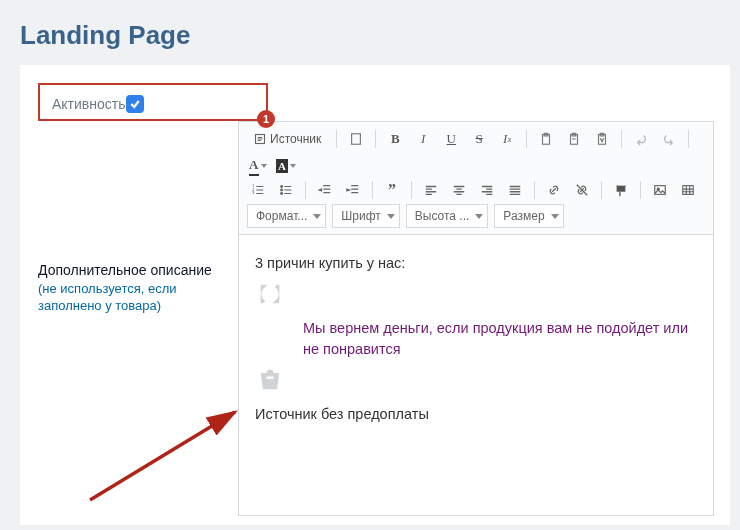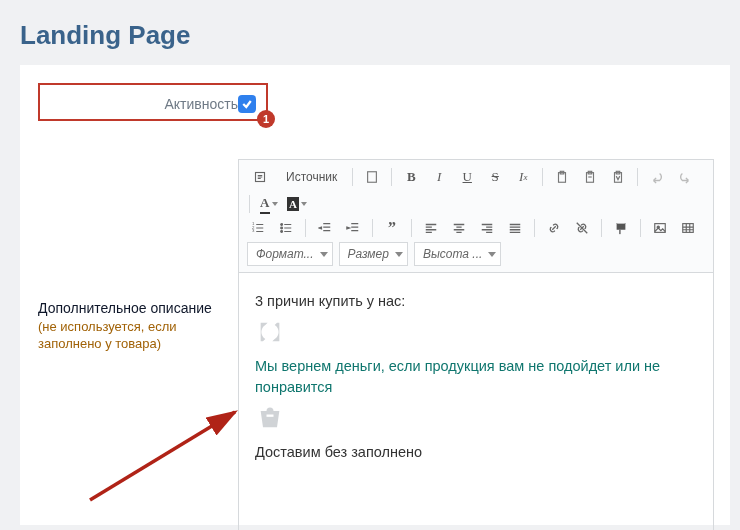--- a/index.html
+++ b/index.html
@@ -24,24 +24,23 @@
     height: 460px;
     position: relative;
   }
   
   .activity-box {
     border: 2px solid #c0392b;
     width: 230px;
     height: 38px;
     display: flex;
     align-items: center;
-    justify-content: flex-end;
+    justify-content: flex-start;
     padding: 4px 10px 0 12px;
     position: relative;
-    margin-bottom: 38px;
   }
   .activity-label {
     color: #6f7a86;
     font-size: 14px;
   }
   .activity-check {
     width: 18px; height: 18px;
     border-radius: 4px;
     background: #2f80ed;
     display: flex; align-items: center; justify-content: center;
@@ -67,21 +66,21 @@
     width: 180px;
     padding-top: 140px;
     position: relative;
   }
   .desc-label {
     color: #0f172a;
     font-size: 14px;
     line-height: 1.35;
   }
   .desc-hint {
-    color: #a16207;
+    color: #0369a1;
     font-size: 13px;
     line-height: 1.35;
   }
 
   .editor {
     flex: 1;
     border: 1px solid #d6d9dc;
   }
   .toolbar {
     border-bottom: 1px solid #d6d9dc;
@@ -104,38 +103,37 @@
     cursor: pointer;
     border: 1px solid transparent;
     background: transparent;
   }
   .tb-btn.bold { font-weight: bold; font-family: Georgia, serif; }
   .tb-btn.italic { font-style: italic; font-family: Georgia, serif; }
   .tb-btn.under { text-decoration: underline; font-family: Georgia, serif; }
   .tb-btn.strike { text-decoration: line-through; font-family: Georgia, serif; }
   .tb-btn svg { width: 14px; height: 14px; }
   .src-btn {
-    display: inline-flex; align-items: center; gap: 20px;
+    display: inline-flex; align-items: center; gap: 4px;
     height: 22px; padding: 0 6px;
     font-size: 12px; color: #555;
     border: 1px solid transparent;
     cursor: pointer;
   }
   .src-btn svg { width: 12px; height: 12px; }
   .tb-sep { width: 1px; height: 18px; background: #d6d9dc; margin: 0 2px; }
   .tb-select {
     display: inline-flex; align-items: center;
     height: 24px;
     padding: 0 4px 0 8px;
     font-size: 12px; color: #666;
     border: 1px solid #d6d9dc;
     background: #fff;
     cursor: pointer;
     gap: 6px;
-    font-style: italic;
   }
   .tb-select .caret {
     width: 0; height: 0;
     border-left: 4px solid transparent;
     border-right: 4px solid transparent;
     border-top: 5px solid #888;
   }
   .A-letter { font-family: Georgia, serif; font-weight: bold; font-size: 13px; }
   .color-bar { display:block; width: 10px; height: 2px; background: #333; margin-top: 1px; }
   .bg-swatch { width: 16px; height: 14px; background: #333; color:#fff; display:flex; align-items:center; justify-content:center; font-family: Georgia, serif; font-weight:bold; font-size:11px;}
@@ -143,21 +141,21 @@
 
   .content {
     padding: 18px 16px;
     font-size: 14.5px;
     color: #333;
     line-height: 1.45;
     height: 280px;
   }
   .gicon { color: #d0d3d6; margin: 6px 0 4px 0; }
   .gicon svg { width: 30px; height: 28px; fill: #d0d3d6; }
-  .sub { color: #0f766e; }
+  .sub { color: #701a75; margin-left: 48px; }
 
   
   .arrow {
     position: absolute;
     left: 60px;
     bottom: 15px;
     width: 170px;
     height: 110px;
     pointer-events: none;
   }
@@ -336,45 +334,49 @@
               </svg>
             </span>
         </div>
 
         <div class="tb-row" style="margin-top:2px;">
           <span class="tb-select">
               <span>Формат...</span>
               <span class="caret"></span>
             </span>
           <span class="tb-select">
-              <span>Размер</span>
+              <span>Шрифт</span>
               <span class="caret"></span>
             </span>
           <span class="tb-select">
               <span>Высота ...</span>
+              <span class="caret"></span>
+            </span>
+          <span class="tb-select">
+              <span>Размер</span>
               <span class="caret"></span>
             </span>
         </div>
       </div>
 
       <div class="content">
         <div>3 причин купить у нас:</div>
         <div class="gicon">
           <svg viewBox="0 0 24 24">
               <path d="M4 4h6l-2 2a7 7 0 0 0 0 12l-2 2H4zM20 20h-6l2-2a7 7 0 0 0 0-12l2-2h2z"></path>
             </svg>
         </div>
         <div class="sub">Мы вернем деньги, если продукция вам не подойдет или не понравится</div>
         <div class="gicon">
           <svg viewBox="0 0 24 24">
               <path d="M4 6h16l-2 14H6zM9 6a3 3 0 0 1 6 0" fill="#d0d3d6"></path>
               <rect x="9" y="9" width="6" height="2" fill="#fff"></rect>
             </svg>
         </div>
-        <div>Доставим без заполнено</div>
+        <div>Источник без предоплаты</div>
 
       </div>
     </div>
   </div>
 
   <svg class="arrow" viewBox="0 0 170 110">
     <defs>
       <marker id="ah" markerWidth="10" markerHeight="10" refX="8" refY="3" orient="auto">
         <path d="M0,0 L9,3 L0,6 z" fill="#b02317"></path>
       </marker>

